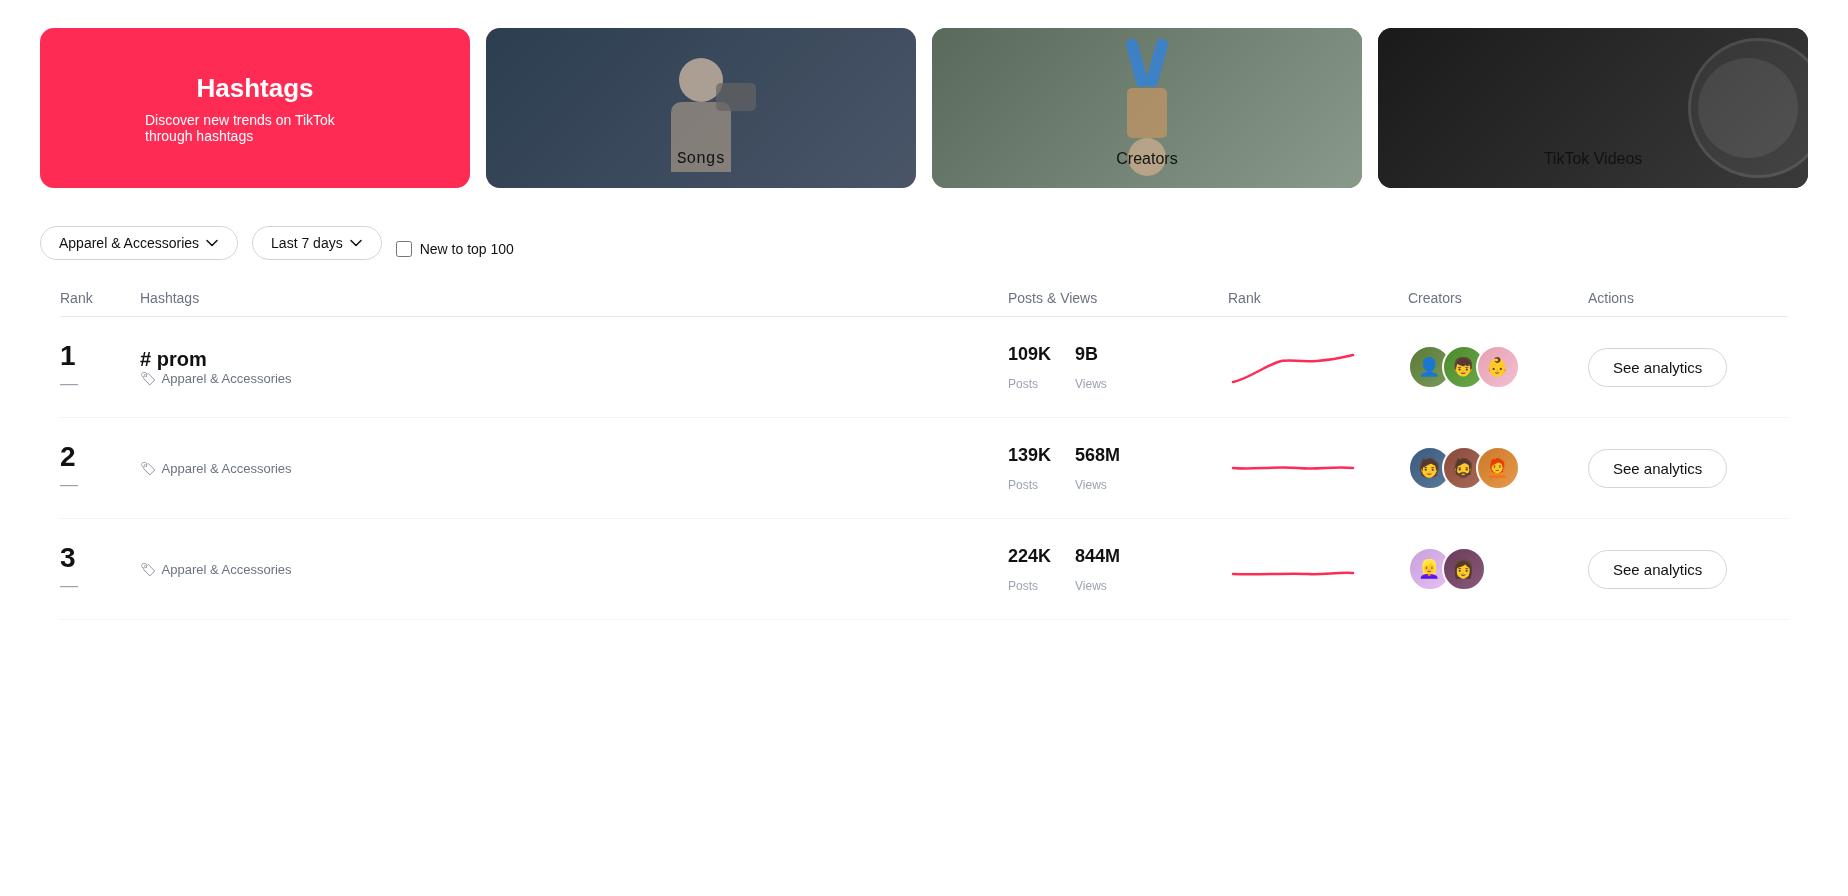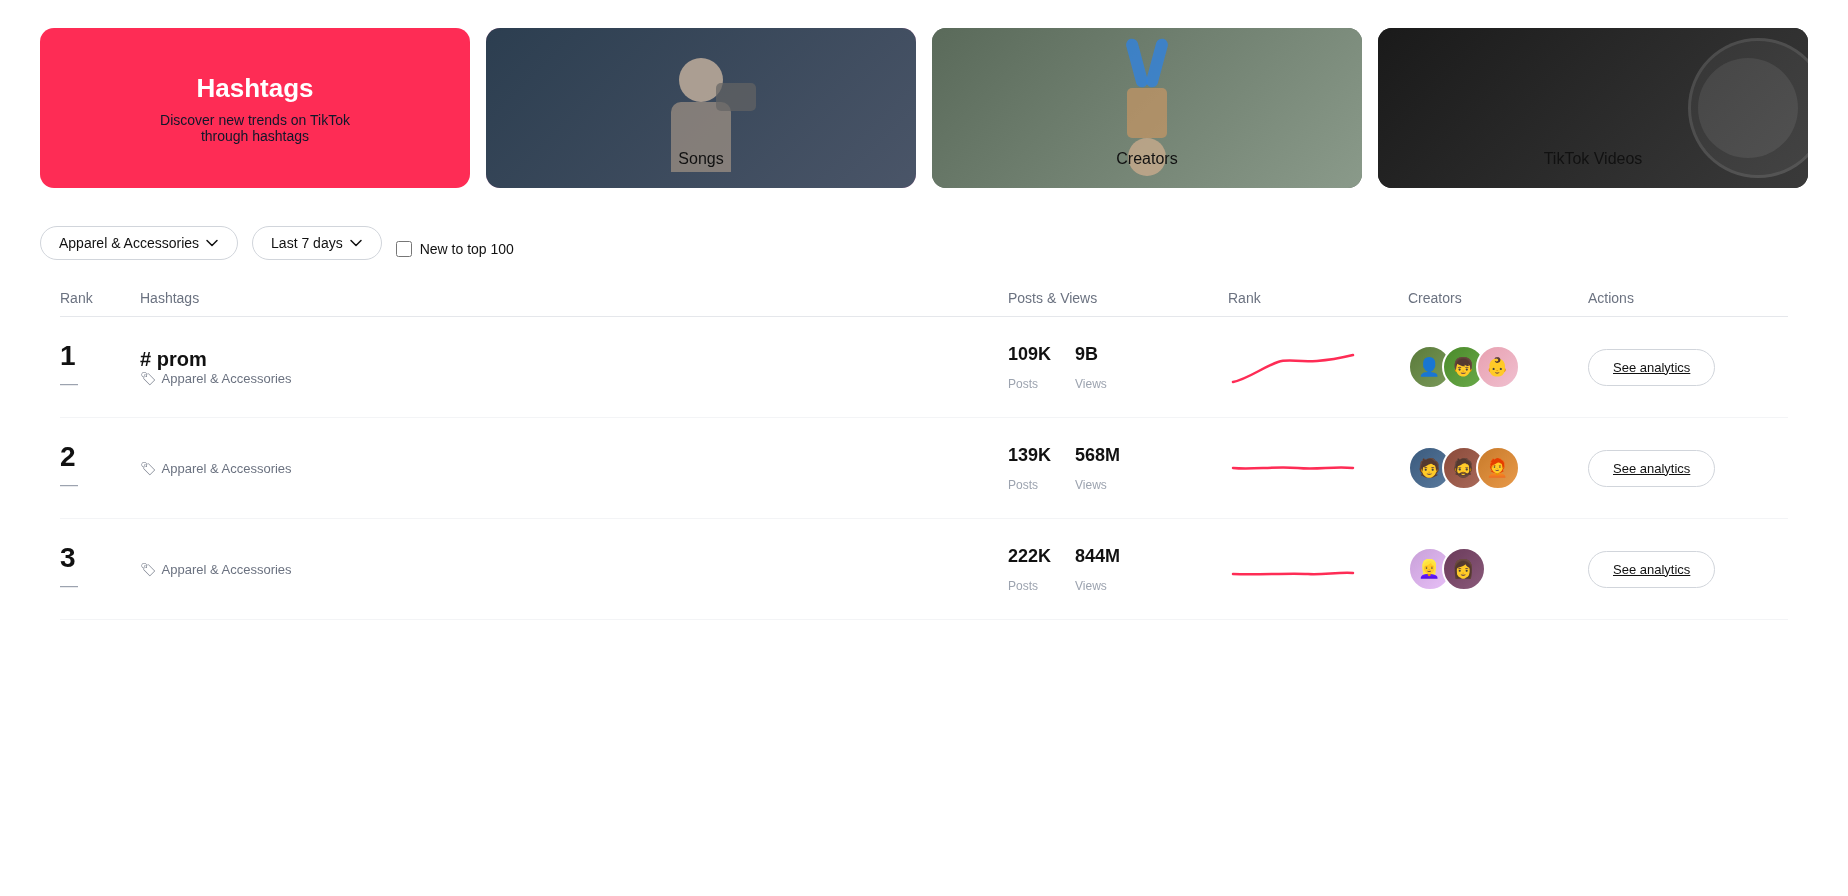--- a/index.html
+++ b/index.html
@@ -30,22 +30,21 @@
     }
 
     .nav-card-active .nav-title {
       font-size: 26px;
       font-weight: 800;
       color: #fff;
     }
 
     .nav-card-active .nav-subtitle {
       font-size: 14px;
-      color: #0f172a;
-      text-align: center;
+      color: #ffffff;
       max-width: 220px;
     }
 
     .filters {
       display: flex;
       align-items: center;
       gap: 14px;
       padding: 10px 40px 20px;
     }
 
@@ -206,40 +205,39 @@
 
     .actions-cell {
       display: flex;
       align-items: center;
     }
 
     .see-analytics-btn {
       border: 1.5px solid #d1d5db;
       border-radius: 24px;
       padding: 10px 24px;
-      font-size: 13px;
+      font-size: 15px;
       background: #fff;
       cursor: pointer;
       color: #111;
       white-space: nowrap;
       transition: background 0.2s;
-      text-decoration: underline;
     }
   </style>
 </head>
 <body>
 
 <div class="top-nav">
 
   <div class="nav-card nav-card-active">
     <span class="nav-title">Hashtags</span>
     <span class="nav-subtitle">Discover new trends on TikTok through hashtags</span>
   </div>
 
-  <div class="nav-card" style="background: #f9a8d4; position:relative; overflow:hidden; border-radius:14px;">
+  <div class="nav-card" style="background: #f9a8d4; position:relative; overflow:hidden; border-radius:14px;font-family:Liberation Mono, monospace;">
     <div style="position:absolute;width:100%;height:100%;background:linear-gradient(135deg,#2c3e50,#4a5568);"></div>
 
     <div style="position:absolute;bottom:0;left:50%;transform:translateX(-50%);width:90px;height:130px;">
 
       <div style="width:44px;height:44px;border-radius:50%;background:rgba(200,180,160,0.8);margin:0 auto;position:relative;"></div>
 
       <div style="width:60px;height:70px;background:rgba(180,160,140,0.6);border-radius:10px 10px 0 0;margin:0 auto;"></div>
 
       <div style="position:absolute;top:25px;right:-10px;width:40px;height:28px;background:rgba(100,100,100,0.7);border-radius:5px;"></div>
     </div>
@@ -388,21 +386,21 @@
       <span class="rank-change">—</span>
     </div>
     <div class="hashtag-cell">
       <div class="hashtag-category">
         <span class="tag-icon">🏷</span>
         <span>Apparel &amp; Accessories</span>
       </div>
     </div>
     <div class="stats-cell">
       <div class="stat-group">
-        <span class="stat-value">222K</span>
+        <span class="stat-value">224K</span>
         <span class="stat-label">Posts</span>
       </div>
       <div class="stat-group">
         <span class="stat-value">844M</span>
         <span class="stat-label">Views</span>
       </div>
     </div>
     <div class="trend-cell">
       <svg class="trend-svg" viewBox="0 0 130 60">
         <path d="M5,35 C30,36 60,34 80,35 C95,36 110,33 125,34" stroke="#fe2c55" stroke-width="2.5" fill="none" stroke-linecap="round"></path>

